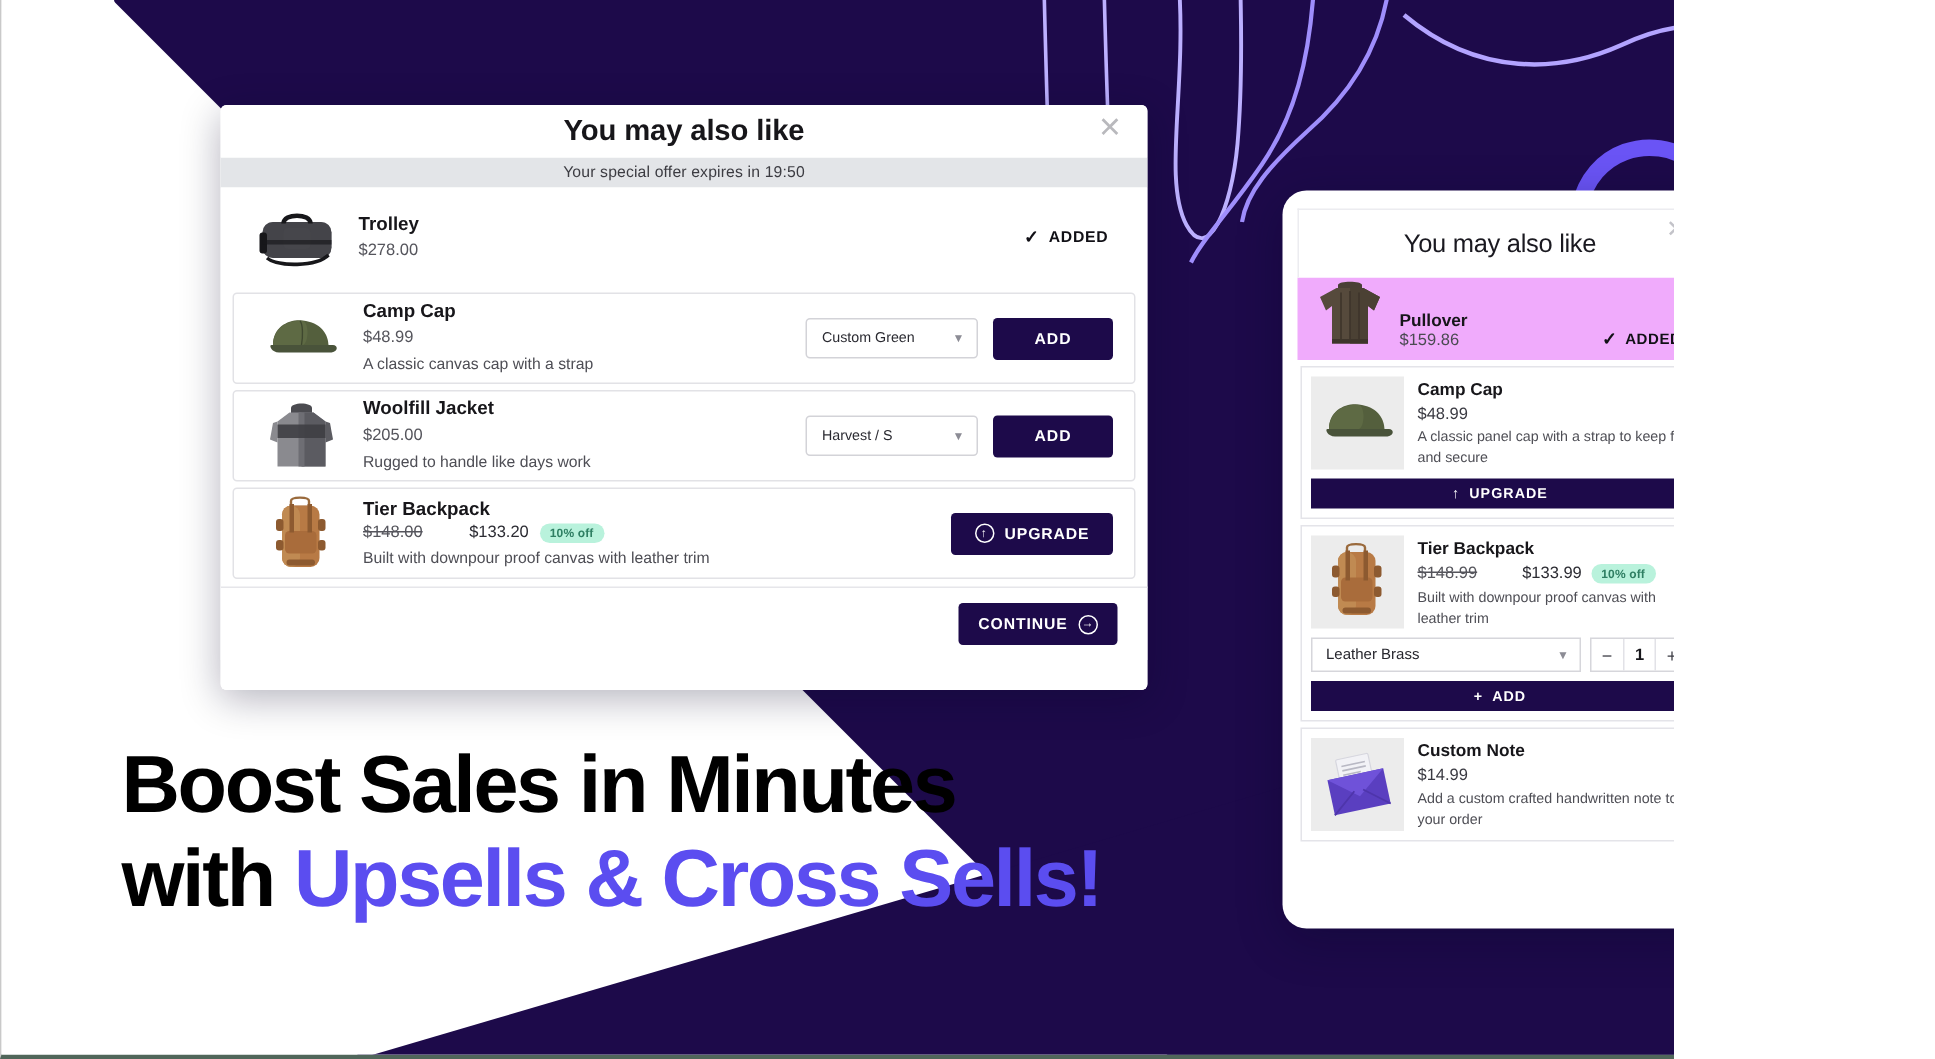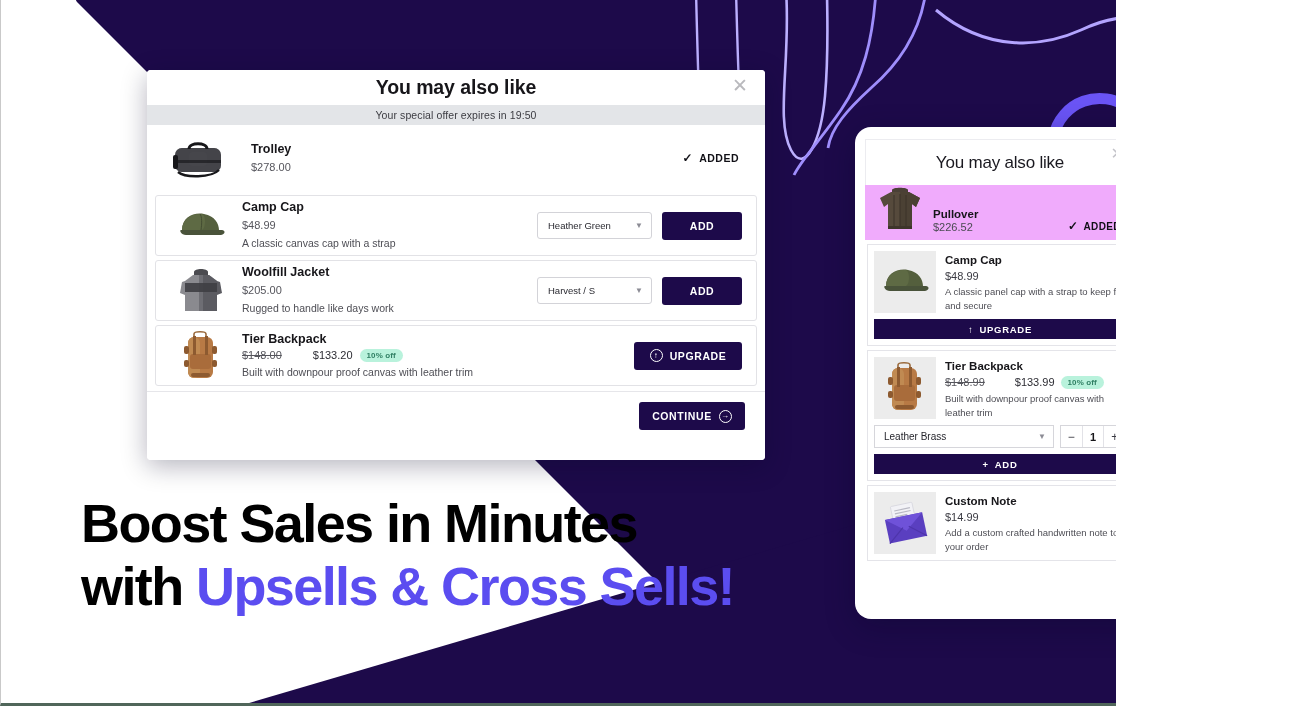--- a/index.html
+++ b/index.html
@@ -54,21 +54,20 @@
     background: #e3e5e8;
     display: flex; align-items: center; justify-content: center;
     font-size: 10.5px; color: #3c3c42; letter-spacing: 0.1px;
   }
   .dm-body { flex: 1; background: #ffffff; padding: 0 0 0 0; position: relative; }
 
   .dm-row-first {
     display: flex; align-items: center;
     padding: 8px 18px 8px 22px;
     height: 66px;
-    gap: 12px;
   }
   .dm-card {
     margin: 4px 8px 0 8px;
     border: 1px solid #e2e2e6;
     border-radius: 3px;
     background: #ffffff;
     display: flex; align-items: center;
     padding: 9px 14px 9px 16px;
     height: 61px;
   }
@@ -324,21 +323,21 @@
             <path d="M9,24 L50,24 C53,24 54,28 49,29 L14,29 C9,29 7,24 9,24 Z" fill="#49533a"></path>
             <path d="M28,8 C30,10 30,18 29,24" stroke="#3f482f" stroke-width="0.9" fill="none"></path>
           </svg>
         </div>
         <div class="dm-info">
           <div class="dm-name">Camp Cap</div>
           <div class="dm-price">$48.99</div>
           <div class="dm-desc">A classic canvas cap with a strap</div>
         </div>
         <div class="dm-select">
-          <span>Heather Green</span>
+          <span>Custom Green</span>
           <span class="caret">▼</span>
         </div>
         <button class="btn-navy btn-add-desktop">ADD</button>
       </div>
 
       <div class="dm-card">
         <div class="dm-thumb">
           <svg width="58" height="48" viewBox="0 0 58 48">
             <path d="M22,5 C22,1 36,1 36,5 L36,9 L22,9 Z" fill="#4b4b50"></path>
             <path d="M21,8 L37,8 L45,14 L45,44 L13,44 L13,14 Z" fill="#8a8a8f"></path>
@@ -415,21 +414,21 @@
           <svg width="52" height="48" viewBox="0 0 52 48">
             <path d="M18,5 C18,2 34,2 34,5 L34,8 L18,8 Z" fill="#4a4036"></path>
             <path d="M17,7 L35,7 L46,13 L42,22 L38,19 L38,44 L14,44 L14,19 L10,22 L6,13 Z" fill="#564a3c"></path>
             <path d="M26,7 L35,7 L46,13 L42,22 L38,19 L38,44 L26,44 Z" fill="#4b4134"></path>
             <path d="M20,10 L20,42 M26,9 L26,43 M32,10 L32,42" stroke="#3e352b" stroke-width="1.1" fill="none"></path>
             <rect x="14" y="41" width="24" height="3" fill="#3e352b"></rect>
           </svg>
         </div>
         <div class="pm-added-info">
           <div class="pm-added-name">Pullover</div>
-          <div class="pm-added-price">$226.52</div>
+          <div class="pm-added-price">$159.86</div>
         </div>
         <div class="pm-added-chip">
           <span class="check-mark">✓</span>
           <span>ADDED</span>
         </div>
       </div>
 
       <div class="pm-card">
         <div class="pm-card-top">
           <div class="pm-thumb-box">

